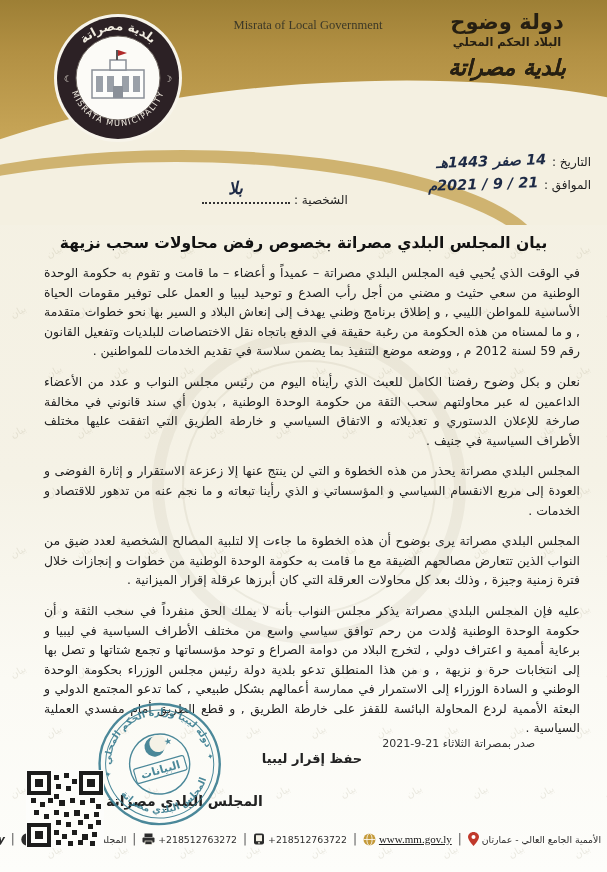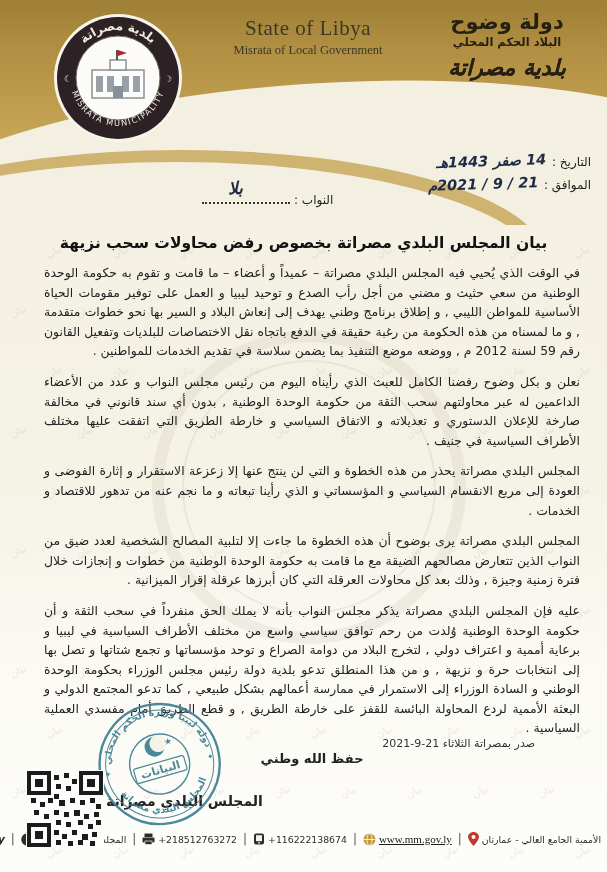--- a/index.html
+++ b/index.html
@@ -249,21 +249,20 @@
         </text>
         <text font-size="8.2" fill="#f2ede2" letter-spacing="1.4" font-family="DejaVu Sans, sans-serif">
           <textPath href="#seal-bot" startOffset="50%" text-anchor="middle">MISRATA MUNICIPALITY</textPath>
         </text>
         <text x="12" y="70" font-size="9" fill="#f2ede2">☾</text>
         <text x="112" y="70" font-size="9" fill="#f2ede2">☽</text>
       </svg>
     </div>
 
     <div class="hdr-center">
-      <div class="l1">State of Libya</div>
       <div class="l2">Misrata of Local Government</div>
     </div>
 
     <div class="hdr-ar">
       <div class="a1">دولة وضوح</div>
       <div class="a2">البلاد الحكم المحلي</div>
       <div class="a3">بلدية مصراتة</div>
     </div>
   </div>
 
@@ -272,35 +271,35 @@
       <span class="meta-label">التاريخ :</span>
       <span class="hand">14 صفر 1443هـ</span>
     </div>
     <div class="meta-row">
       <span class="meta-label">الموافق :</span>
       <span class="hand">21 / 9 / 2021م</span>
     </div>
   </div>
 
   <div class="ref">
-    <span class="meta-label">النواب :</span>
+    <span class="meta-label">الشخصية :</span>
     <span class="dots">
       <span class="hand">بلا</span>
     </span>
   </div>
 
   <div class="title">بيان المجلس البلدي مصراتة بخصوص رفض محاولات سحب نزيهة</div>
 
   <div class="body-text">
     <p>في الوقت الذي يُحيي فيه المجلس البلدي مصراتة – عميداً و أعضاء – ما قامت و تقوم به حكومة الوحدة الوطنية من سعي حثيث و مضني من أجل رأب الصدع و توحيد ليبيا و العمل على توفير مقومات الحياة الأساسية للمواطن الليبي , و إطلاق برنامج وطني يهدف إلى إنعاش البلاد و السير بها نحو خطوات متقدمة , و ما لمسناه من هذه الحكومة من رغبة حقيقة في الدفع باتجاه نقل الاختصاصات للبلديات وتفعيل القانون رقم 59 لسنة 2012 م , ووضعه موضع التنفيذ بما يضمن سلاسة في تقديم الخدمات للمواطنين .</p>
     <p>نعلن و بكل وضوح رفضنا الكامل للعبث الذي رأيناه اليوم من رئيس مجلس النواب و عدد من الأعضاء الداعمين له عبر محاولتهم سحب الثقة من حكومة الوحدة الوطنية , بدون أي سند قانوني في مخالفة صارخة للإعلان الدستوري و تعديلاته و الاتفاق السياسي و خارطة الطريق التي اتفقت عليها مختلف الأطراف السياسية في جنيف .</p>
     <p>المجلس البلدي مصراتة يحذر من هذه الخطوة و التي لن ينتج عنها إلا زعزعة الاستقرار و إثارة الفوضى و العودة إلى مربع الانقسام السياسي و المؤسساتي و الذي رأينا تبعاته و ما نجم عنه من تدهور للاقتصاد و الخدمات .</p>
     <p>المجلس البلدي مصراتة يرى بوضوح أن هذه الخطوة ما جاءت إلا لتلبية المصالح الشخصية لعدد ضيق من النواب الذين تتعارض مصالحهم الضيقة مع ما قامت به حكومة الوحدة الوطنية من خطوات و إنجازات خلال فترة زمنية وجيزة , وذلك بعد كل محاولات العرقلة التي كان أبرزها عرقلة إقرار الميزانية .</p>
     <p>عليه فإن المجلس البلدي مصراتة يذكر مجلس النواب بأنه لا يملك الحق منفرداً في سحب الثقة و أن حكومة الوحدة الوطنية وُلدت من رحم توافق سياسي واسع من مختلف الأطراف السياسية في ليبيا و برعاية أممية و اعتراف دولي , لتخرج البلاد من دوامة الصراع و توحد مؤسساتها و تجمع شتاتها و تصل بها إلى انتخابات حرة و نزيهة , و من هذا المنطلق تدعو بلدية دولة رئيس مجلس الوزراء بحكومة الوحدة الوطني و السادة الوزراء إلى الاستمرار في ممارسة أعمالهم بشكل طبيعي , كما تدعو المجتمع الدولي و البعثة الأممية لردع المحاولة البائسة للقفز على خارطة الطريق , و قطع الطريق أمام مفسدي العملية السياسية .</p>
-    <div class="blessing">حفظ الله وطني</div>
+    <div class="blessing">حفظ إقرار ليبيا</div>
     <div class="signature">المجلس البلدي مصراتة</div>
   </div>
 
   <div class="issued">صدر بمصراتة الثلاثاء 21-9-2021</div>
 
   <div class="stamp">
     <svg width="128" height="128" viewBox="0 0 128 128">
       <g stroke="#3d7f92" fill="none">
         <circle cx="64" cy="64" r="60" stroke-width="2.4"></circle>
         <circle cx="64" cy="64" r="54" stroke-width="1"></circle>
@@ -391,21 +390,21 @@
     <span class="f-item">
       <span class="website num">www.mm.gov.ly</span>
       <svg width="13" height="13" viewBox="0 0 13 13">
         <circle cx="6.5" cy="6.5" r="6" fill="#c49a3a"></circle>
         <ellipse cx="6.5" cy="6.5" rx="2.6" ry="6" fill="none" stroke="#fff" stroke-width=".8"></ellipse>
         <line x1="0.5" y1="6.5" x2="12.5" y2="6.5" stroke="#fff" stroke-width=".8"></line>
       </svg>
     </span>
     <span class="sep">|</span>
     <span class="f-item">
-      <span class="num">+116222138674</span>
+      <span class="num">+218512763722</span>
       <svg width="12" height="12" viewBox="0 0 12 12">
         <rect x="1" y="0.5" width="10" height="11" rx="2" fill="#2c2c2c"></rect>
         <rect x="3" y="2.2" width="6" height="6" fill="#f5f2e6"></rect>
         <circle cx="6" cy="9.8" r="0.9" fill="#f5f2e6"></circle>
       </svg>
     </span>
     <span class="sep">|</span>
     <span class="f-item">
       <span class="num">+218512763272</span>
       <svg width="13" height="12" viewBox="0 0 13 12">

